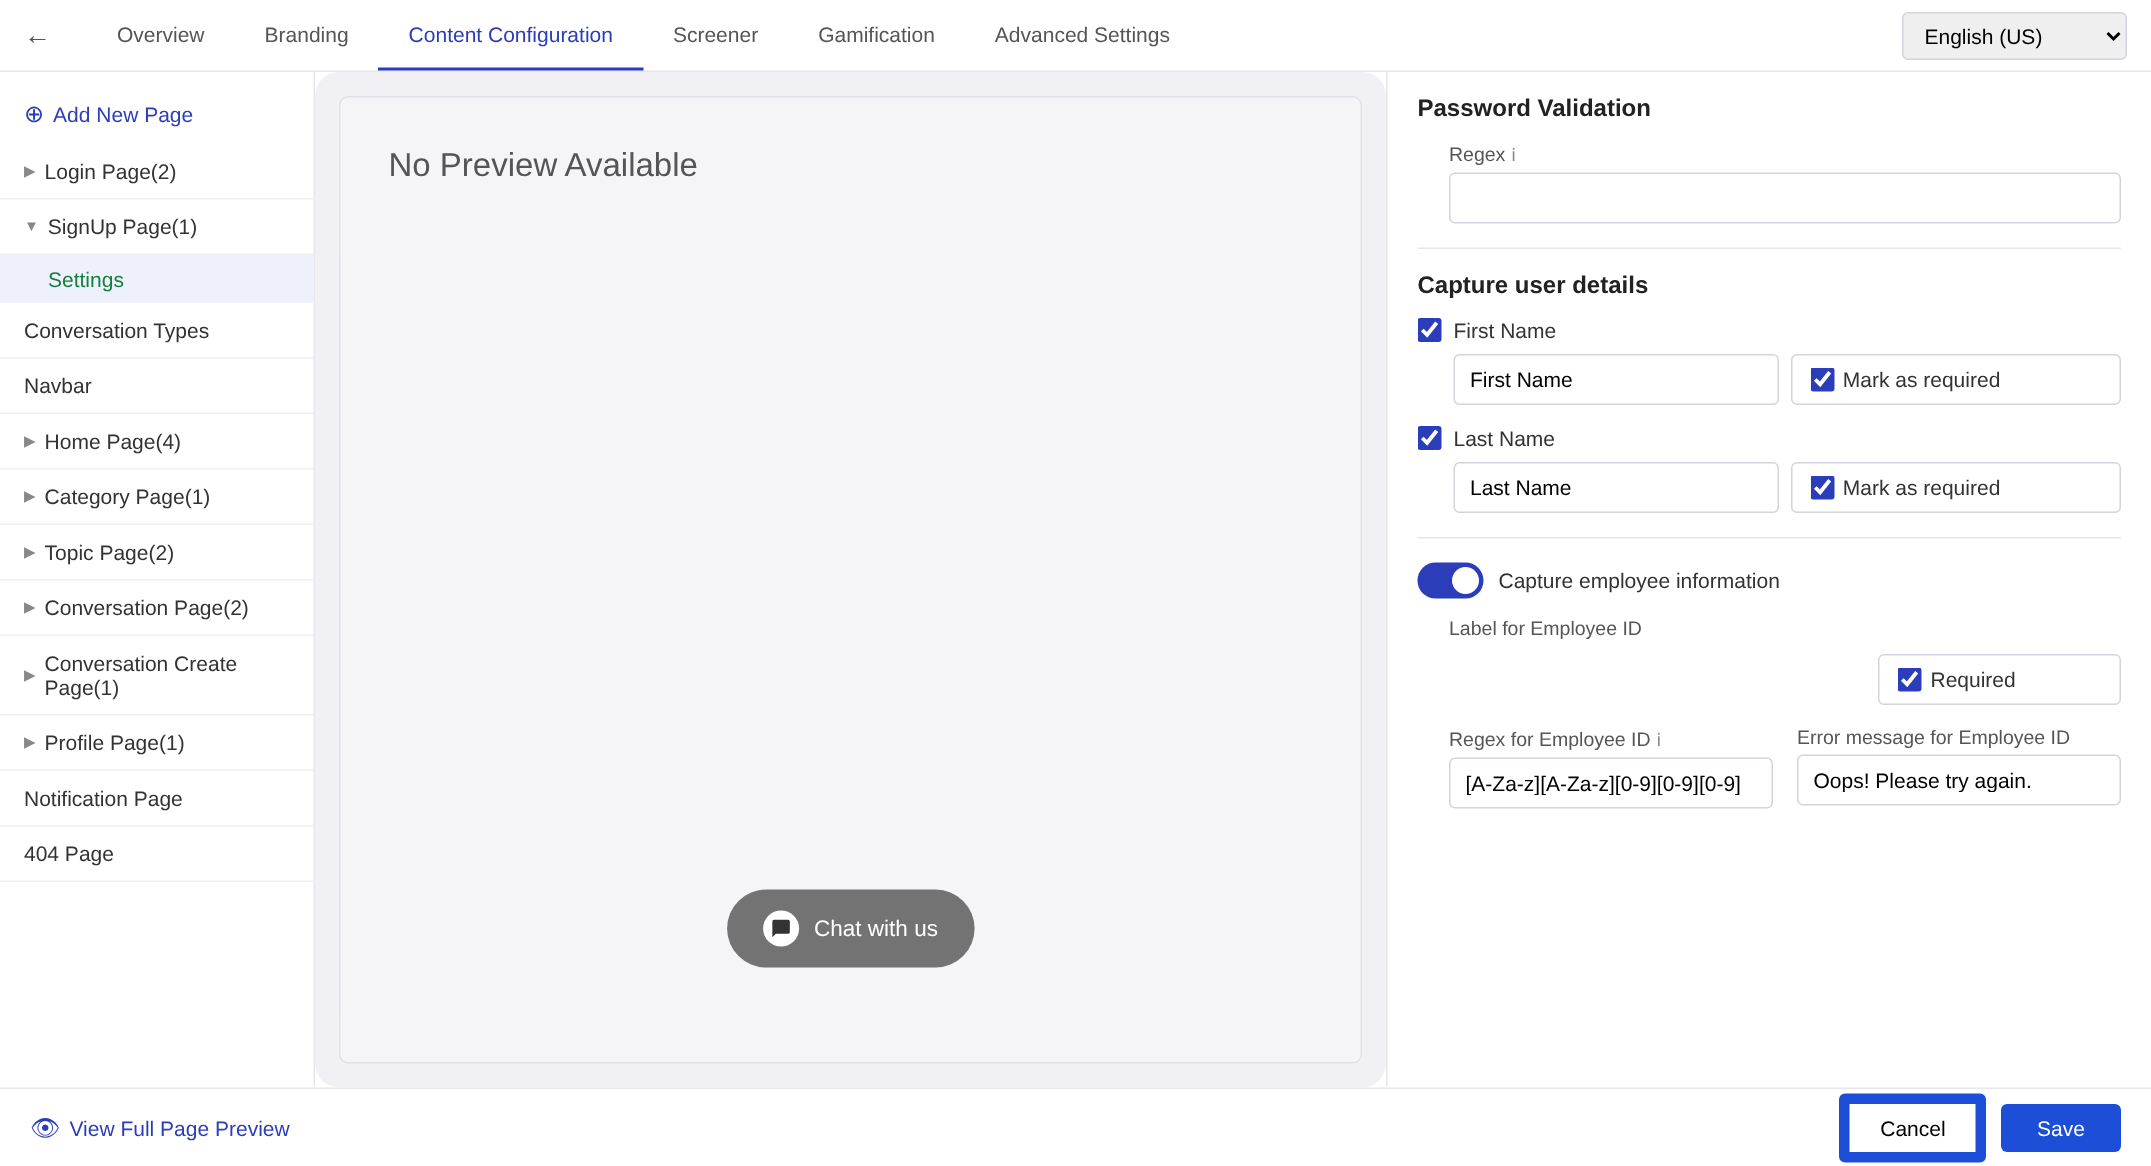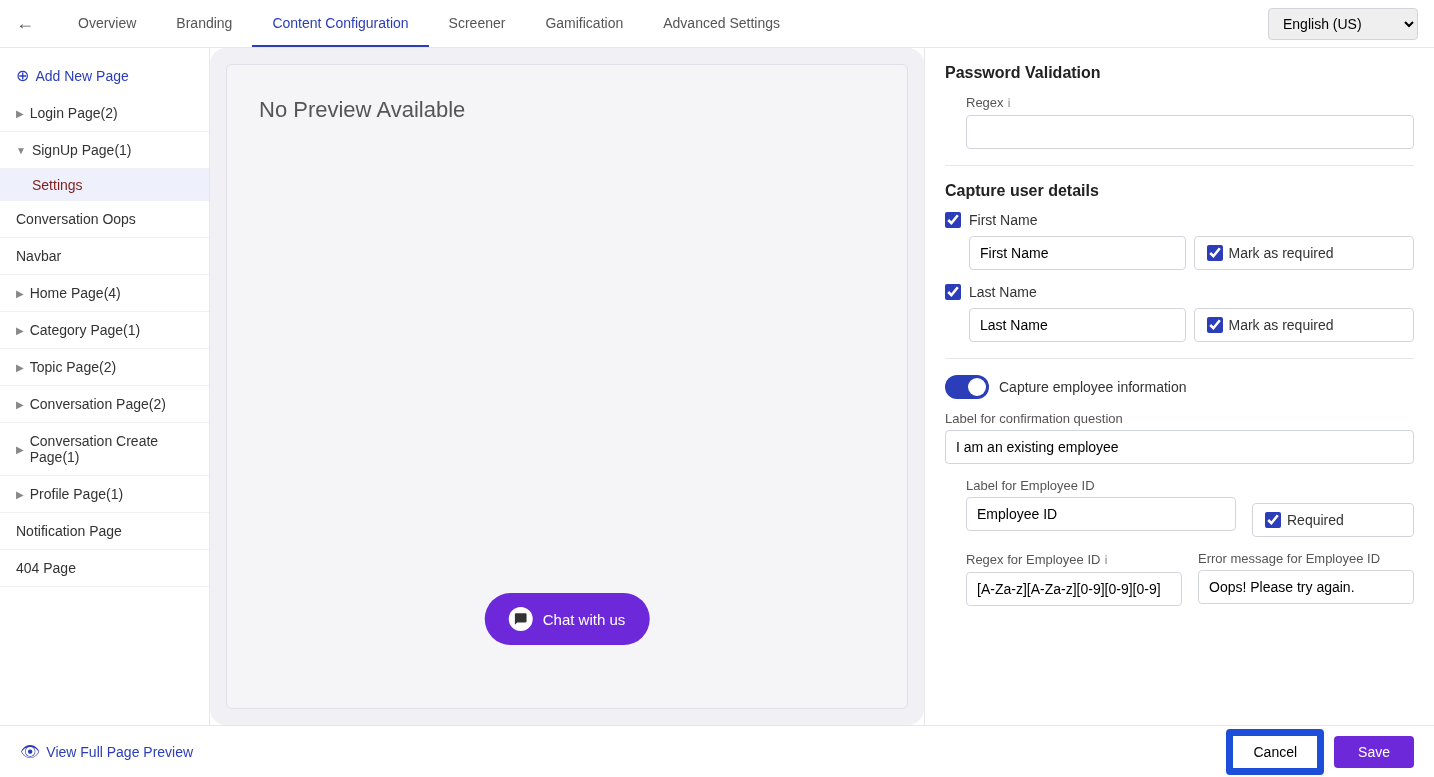--- a/index.html
+++ b/index.html
@@ -14,30 +14,30 @@
     .lang-select { margin-left: auto; border: 1px solid #d1d5db; border-radius: 4px; padding: 6px 10px; font-size: 14px; cursor: pointer; min-width: 150px; }
 
     
     .main-layout { display: flex; flex: 1; overflow: hidden; }
 
     
     .sidebar { width: 210px; border-right: 1px solid #e5e7eb; overflow-y: auto; flex-shrink: 0; padding: 8px 0; }
     .sidebar-add-page { display: flex; align-items: center; gap: 6px; padding: 10px 16px; color: #2b3db8; cursor: pointer; font-size: 14px; font-weight: 500; }
     .sidebar-item { padding: 10px 16px; cursor: pointer; font-size: 14px; color: #333; border-bottom: 1px solid #f0f0f0; }
     .sidebar-item.expandable { display: flex; align-items: center; gap: 6px; }
-    .sidebar-sub-item { padding: 8px 16px 8px 32px; cursor: pointer; font-size: 14px; color: #7f1d1d; background: #eef0fb; }
+    .sidebar-sub-item { padding: 8px 16px 8px 32px; cursor: pointer; font-size: 14px; color: #15803d; background: #eef0fb; }
     .chevron { font-size: 10px; color: #888; }
 
     
     .preview-area { flex: 1; background: #f0f0f5; display: flex; flex-direction: column; align-items: center; justify-content: flex-start; overflow: hidden; border-radius: 16px; }
     .preview-box { margin: 16px; background: #f5f5f8; border: 1px solid #e0e0e8; border-radius: 6px; width: calc(100% - 32px); flex: 1; display: flex; align-items: flex-start; justify-content: flex-start; padding: 32px; }
     .no-preview-text { font-size: 22px; color: #555; font-weight: 400; }
 
     
-    .chat-btn { position: absolute; bottom: 60px; left: 50%; transform: translateX(-50%); background: #6d28d9; color: white; border: none; border-radius: 30px; padding: 14px 24px; font-size: 15px; cursor: pointer; display: flex; align-items: center; gap: 10px; z-index: 10; }
+    .chat-btn { position: absolute; bottom: 60px; left: 50%; transform: translateX(-50%); background: #737373; color: white; border: none; border-radius: 30px; padding: 14px 24px; font-size: 15px; cursor: pointer; display: flex; align-items: center; gap: 10px; z-index: 10; }
 
     
     .right-panel { width: 510px; border-left: 1px solid #e5e7eb; overflow-y: auto; flex-shrink: 0; padding: 16px 20px; }
 
     
     .section-title { font-size: 16px; font-weight: 600; color: #222; margin-bottom: 12px; }
     .form-row { display: flex; gap: 16px; margin-bottom: 14px; margin-left: 21px; }
     .form-group { display: flex; flex-direction: column; gap: 4px; flex: 1; }
     .form-label { font-size: 13px; color: #555; display: flex; align-items: center; gap: 4px; }
     .form-input { border: 1px solid #d1d5db; border-radius: 4px; padding: 8px 10px; font-size: 14px; outline: none; width: 100%; }
@@ -56,21 +56,21 @@
     .toggle-row { display: flex; align-items: center; gap: 10px; margin-bottom: 12px; }
     .toggle { position: relative; width: 44px; height: 24px; }
     .toggle input { opacity: 0; width: 0; height: 0; }
     .toggle-slider { position: absolute; top: 0; left: 0; right: 0; bottom: 0; background: #2b3db8; border-radius: 24px; cursor: pointer; }
     .toggle-slider::before { content: ''; position: absolute; height: 18px; width: 18px; left: 3px; bottom: 3px; background: white; border-radius: 50%; transition: 0.2s; transform: translateX(20px); }
 
     
     .bottom-bar { display: flex; align-items: center; border-top: 1px solid #e5e7eb; padding: 10px 20px; height: 52px; flex-shrink: 0; }
     .view-preview { display: flex; align-items: center; gap: 6px; color: #2b3db8; cursor: pointer; font-size: 14px; margin-right: auto; }
     .cancel-btn { border: 7px solid #1d4ed8; background: white; border-radius: 4px; padding: 8px 20px; font-size: 14px; cursor: pointer; margin-right: 10px; }
-    .save-btn { background: #6d28d9; color: white; border: none; border-radius: 4px; padding: 8px 24px; font-size: 14px; cursor: pointer; font-weight: 500; }
+    .save-btn { background: #1d4ed8; color: white; border: none; border-radius: 4px; padding: 8px 24px; font-size: 14px; cursor: pointer; font-weight: 500; }
 
     .info-icon { color: #888; font-size: 12px; cursor: help; }
   </style>
 </head>
 <body>
 
 <div class="top-nav">
   <span class="back-btn">←</span>
   <div class="nav-tabs">
     <div class="nav-tab">Overview</div>
@@ -97,21 +97,21 @@
       <span>Login Page(2)</span>
     </div>
     <div class="sidebar-item expandable">
       <span class="chevron">▼</span>
       <span>SignUp Page(1)</span>
     </div>
     <div class="sidebar-sub-item active">
       <span>Settings</span>
     </div>
     <div class="sidebar-item">
-      <span>Conversation Oops</span>
+      <span>Conversation Types</span>
     </div>
     <div class="sidebar-item">
       <span>Navbar</span>
     </div>
     <div class="sidebar-item expandable">
       <span class="chevron">▶</span>
       <span>Home Page(4)</span>
     </div>
     <div class="sidebar-item expandable">
       <span class="chevron">▶</span>
@@ -202,29 +202,24 @@
     <hr class="divider">
 
     <div class="toggle-row">
       <label class="toggle">
         <input type="checkbox" checked="" style="">
         <span class="toggle-slider"></span>
       </label>
       <span>Capture employee information</span>
     </div>
 
-    <div class="form-group" style="margin-bottom:14px;">
-      <label class="form-label">Label for confirmation question</label>
-      <input type="text" class="form-input" value="I am an existing employee" style="">
-    </div>
 
     <div class="form-row">
       <div class="form-group">
         <label class="form-label">Label for Employee ID</label>
-        <input type="text" class="form-input" value="Employee ID" style="">
       </div>
       <div class="form-group" style="justify-content:flex-end; flex:0.6;">
         <div style="height:21px;"></div>
         <div class="mark-required-box">
           <input type="checkbox" id="empRequired" checked="" style="">
           <label for="empRequired">Required</label>
         </div>
       </div>
     </div>
 

